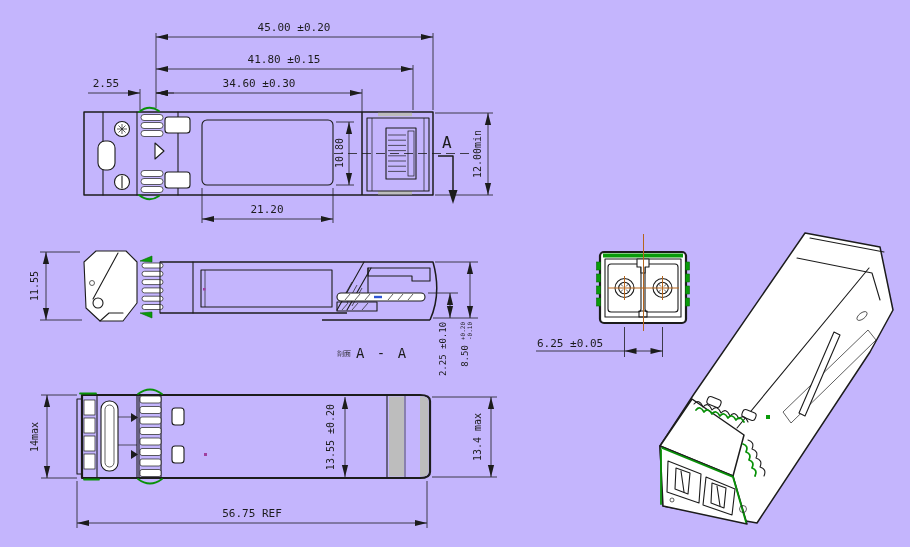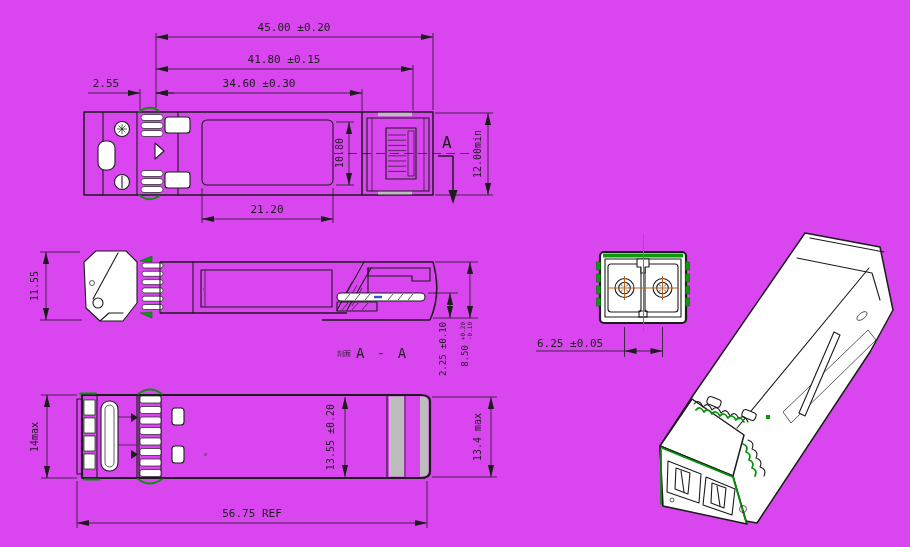--- a/index.html
+++ b/index.html
@@ -1,16 +1,16 @@
 <!DOCTYPE html>
 <html><head>
 <meta charset="utf-8">
 <style>
   html,body{margin:0;padding:0;background:#ffffff;}
-  .canvas{width:910px;height:547px;background:#d946ef;position:relative;overflow:hidden;}
+  .canvas{width:910px;height:547px;background:#c4b5fd;position:relative;overflow:hidden;}
   svg{display:block;}
   .ln{fill:none;stroke:#1c1c1c;stroke-width:1.1;stroke-linecap:round;stroke-linejoin:round;}
   .hv{fill:none;stroke:#1c1c1c;stroke-width:2.2;stroke-linejoin:round;}
   .md{fill:none;stroke:#1c1c1c;stroke-width:1.5;stroke-linejoin:round;}
   .tn{fill:none;stroke:#1c1c1c;stroke-width:0.7;}
   .dim{fill:none;stroke:#1c1c1c;stroke-width:0.8;}
   .grn{fill:none;stroke:#089108;stroke-width:1.8;stroke-linecap:round;}
   .grnf{fill:#0a9b0a;stroke:#056b05;stroke-width:0.6;}
   .org{fill:none;stroke:#b5651d;stroke-width:1;}
   .txt{font-family:"DejaVu Sans Mono",monospace;font-size:11px;fill:#1c1c1c;}

